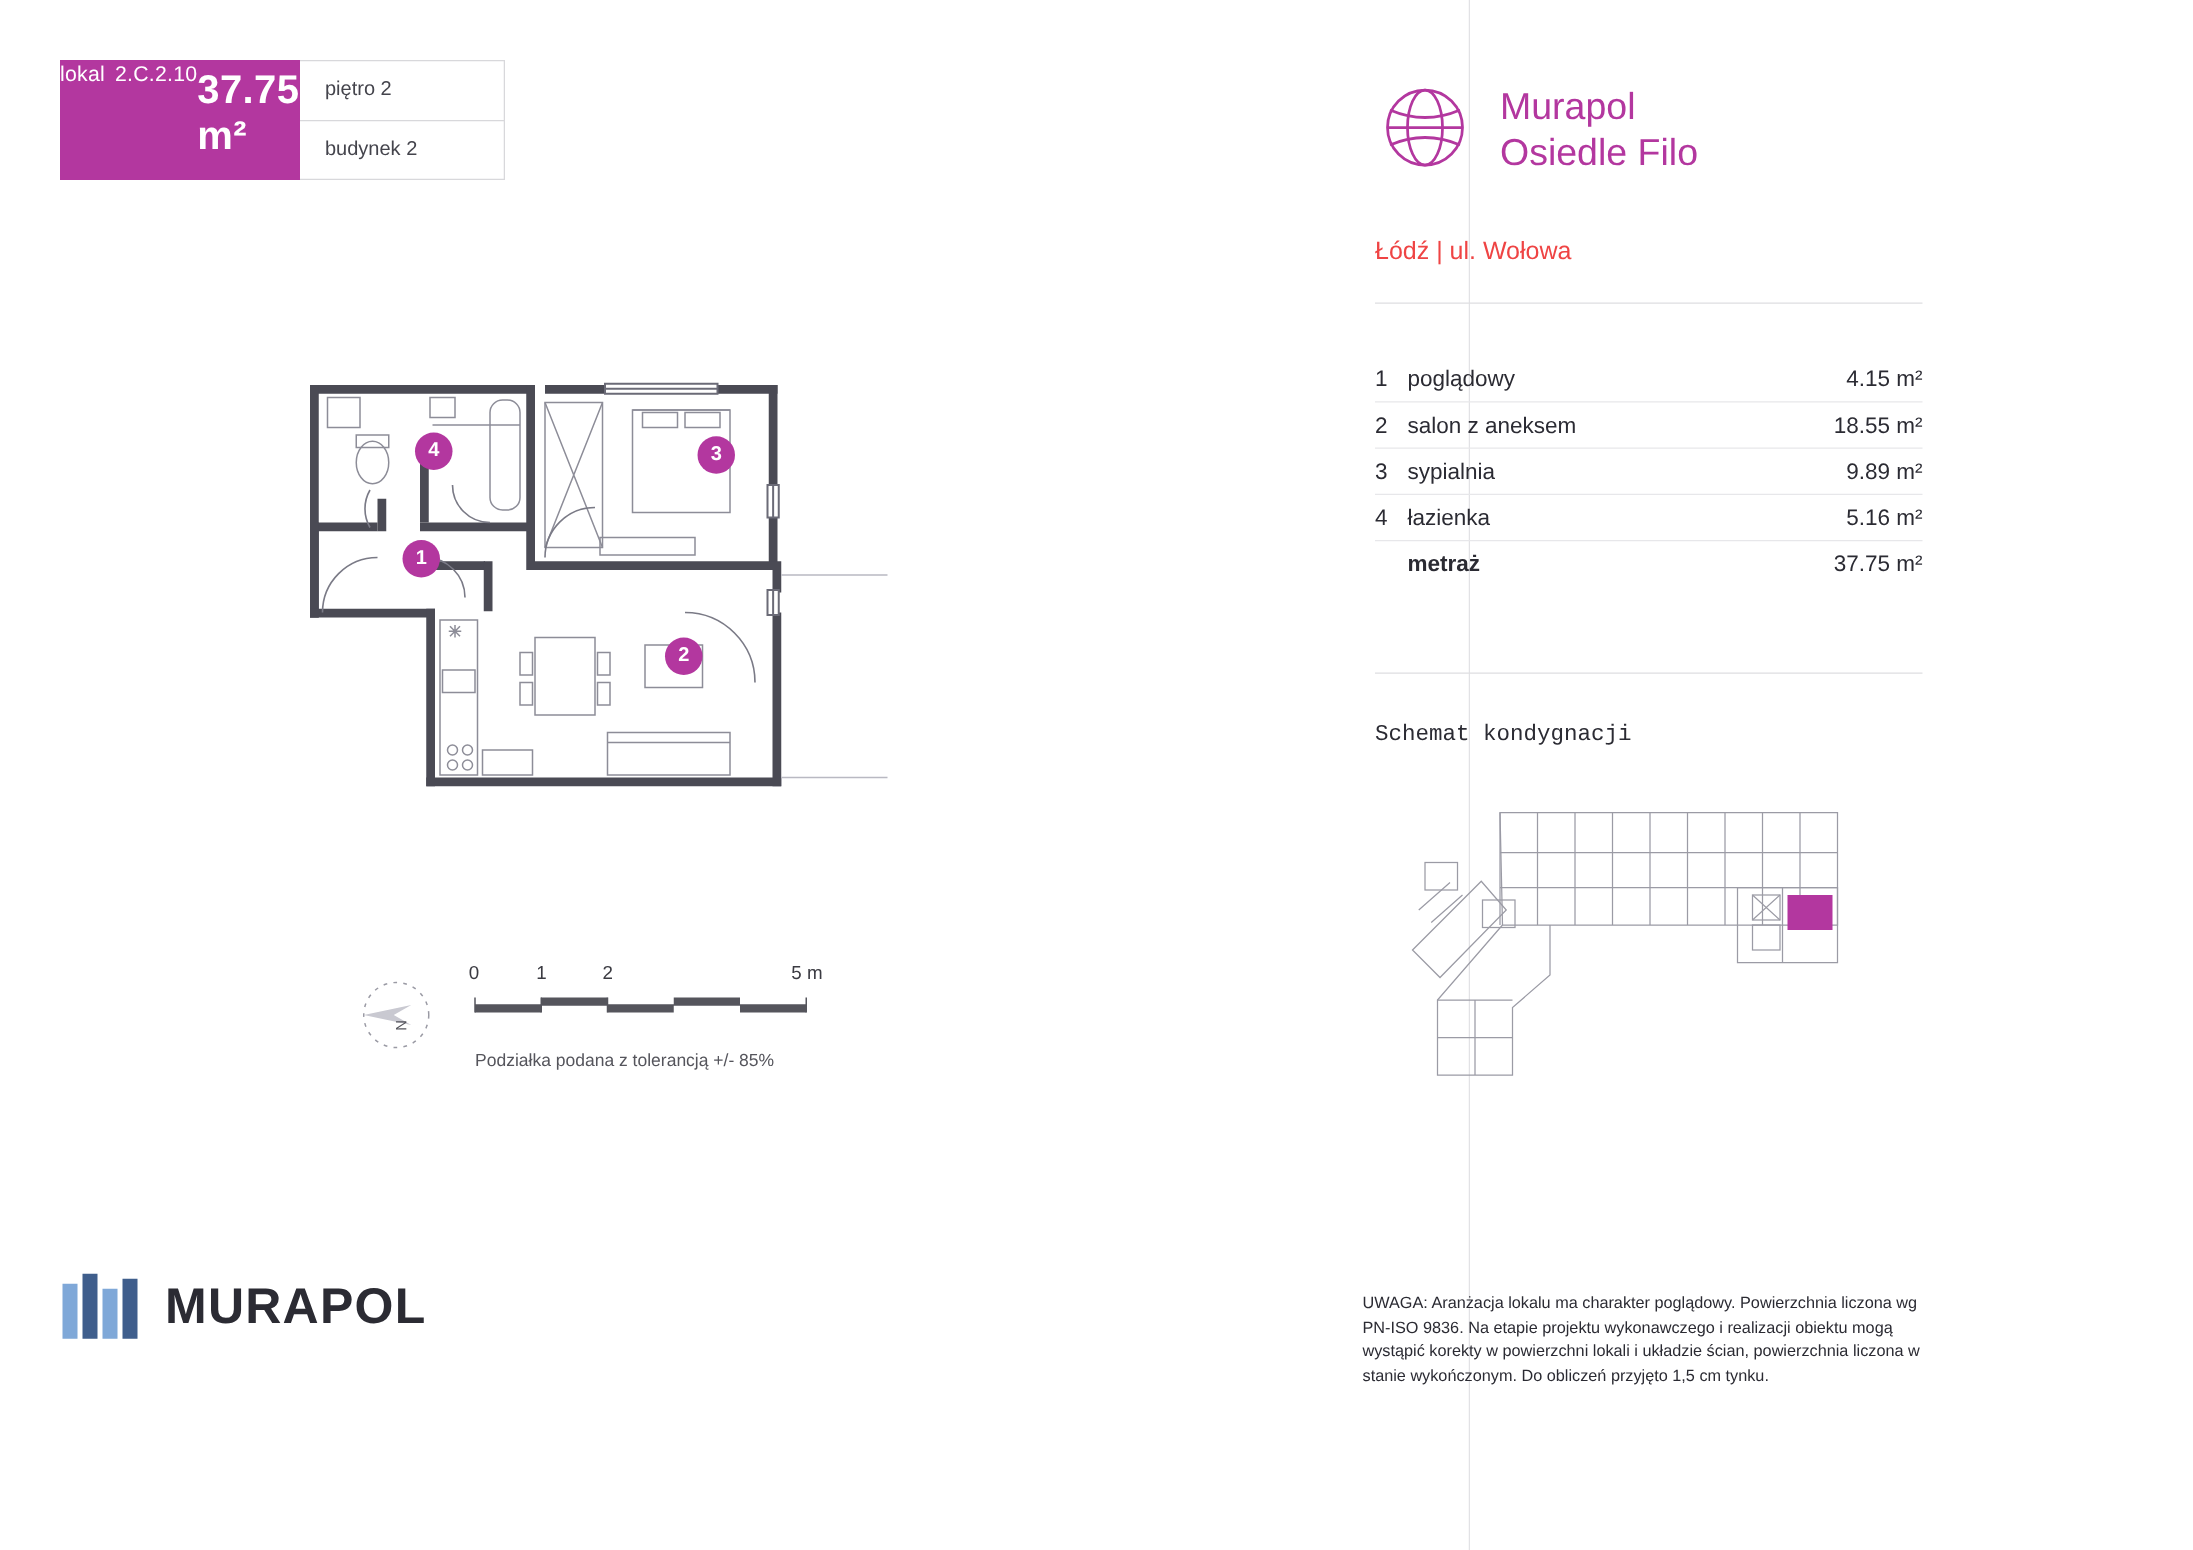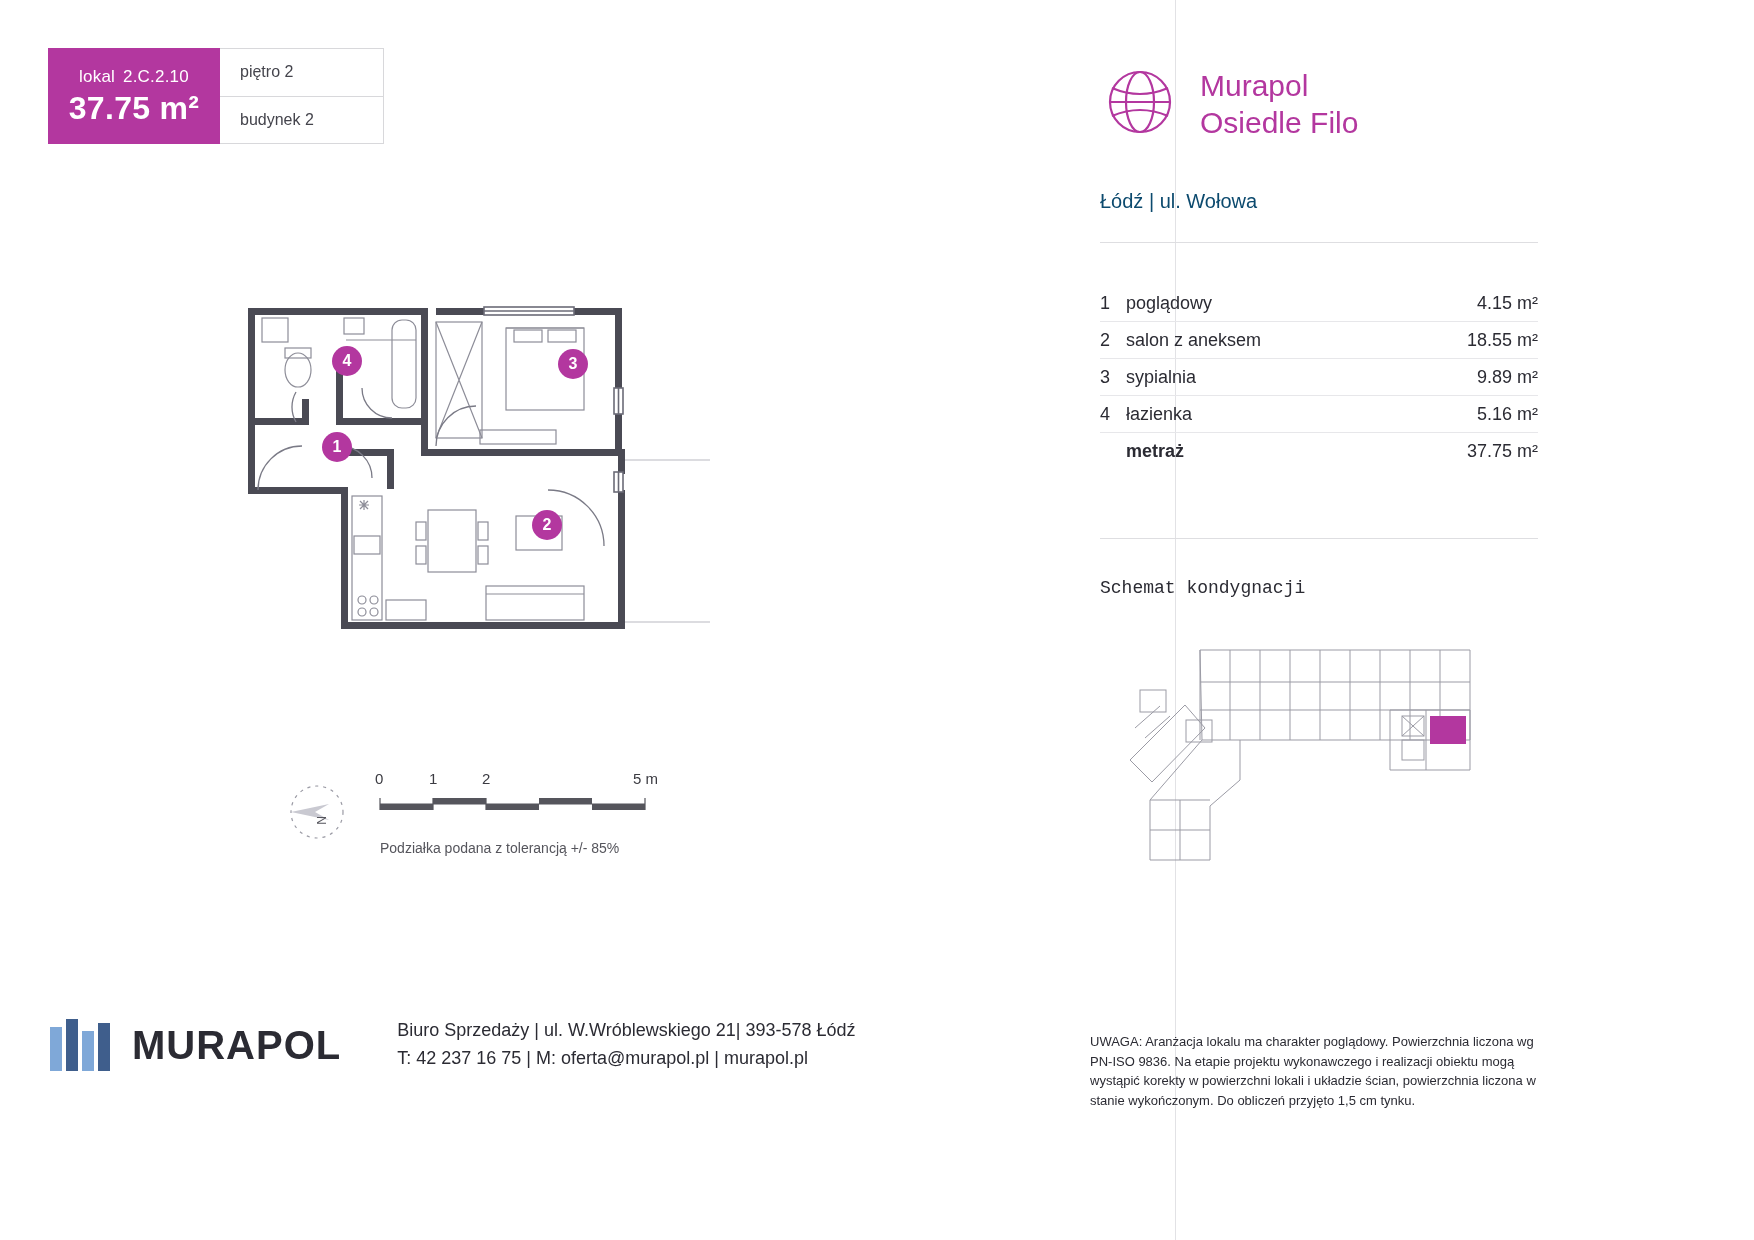--- a/index.html
+++ b/index.html
@@ -13,22 +13,22 @@
     overflow: hidden;
   }
   .page { position:relative; width:1754px; height:1240px; }
 
   
   .left { position:absolute; left:0; top:0; width:1175px; height:1240px; }
 
   
   .badge-wrap { position:absolute; left:48px; top:48px; display:flex; align-items:stretch; }
   .badge {
-    background:#b3379f; color:#fff; width:172px; height:96px;
-    display:flex; flex-direction:column; justify-content:center; align-items:center;
+    background:#b3379f; color:#fff; width:192px; height:96px;
+    display:flex; flex-direction:row; justify-content:center; align-items:flex-start;
     padding-top:2px;
   }
   .badge .lokal { font-size:17px; letter-spacing:.2px; }
   .badge .lokal .code { margin-left:8px; }
   .badge .area { font-size:32px; font-weight:bold; margin-top:3px; letter-spacing:.3px; }
   .badge-side { width:164px; display:flex; flex-direction:column; }
   .badge-side div {
     flex:1; border:1px solid #d8d8db; border-left:none;
     display:flex; align-items:center; padding-left:20px;
     font-size:16px; color:#44444c;
@@ -58,21 +58,21 @@
   .logo-text { font-size:40px; letter-spacing:1px; color:#2b2b33; font-weight:bold; }
   .footer-contact { margin-left:56px; line-height:1.55; font-size:18px; color:#2b2b33; }
 
   
   .right { position:absolute; left:1175px; top:0; width:579px; height:1240px; }
   .divider-v { position:absolute; left:1175px; top:0; width:1px; height:1240px; background:#e2e2e5; }
 
   .brand { position:absolute; left:1100px; top:62px; width:480px; height:110px; }
   .brand-logo { position:absolute; left:0; top:0; width:80px; height:80px; }
   .brand-name { position:absolute; left:100px; top:6px; color:#b3379f; font-size:30px; line-height:1.22; font-weight:400; }
-  .brand-addr { position:absolute; left:0; top:128px; font-size:20px; color:#0c4a6e; }
+  .brand-addr { position:absolute; left:0; top:128px; font-size:20px; color:#ef4444; }
 
   .hr { position:absolute; left:1100px; width:438px; height:1px; background:#dedee1; }
 
   .rooms { position:absolute; left:1100px; top:285px; width:438px; }
   .room-row { display:flex; align-items:center; height:37px; border-bottom:1px solid #e7e7ea; font-size:18px; }
   .room-row .idx { width:26px; color:#2b2b33; }
   .room-row .nm { flex:1; }
   .room-row .ar { font-weight:normal; font-size:18px; }
   .room-row.total { border-bottom:none; font-weight:bold; }
   .room-row.total .nm { font-weight:bold; }
@@ -232,24 +232,20 @@
     </div>
 
     <div class="footer">
       <svg class="logo-mark" viewBox="0 0 70 56" xmlns="http://www.w3.org/2000/svg">
         <rect x="2" y="10" width="12" height="44" fill="#7fa8d8"></rect>
         <rect x="18" y="2" width="12" height="52" fill="#3f5e8c"></rect>
         <rect x="34" y="14" width="12" height="40" fill="#7fa8d8"></rect>
         <rect x="50" y="6" width="12" height="48" fill="#3f5e8c"></rect>
       </svg>
       <div class="logo-text">MURAPOL</div>
-      <div class="footer-contact">
-        <div>Biuro Sprzedaży | ul. W.Wróblewskiego 21| 393-578 Łódź</div>
-        <div>T: 42 237 16 75 | M: oferta@murapol.pl | murapol.pl</div>
-      </div>
     </div>
   </div>
 
   <div class="divider-v"></div>
   <div class="right"></div>
 
   <div class="brand">
     <svg class="brand-logo" viewBox="0 0 80 80" xmlns="http://www.w3.org/2000/svg">
       <g stroke="#b3379f" fill="none" stroke-width="2.2">
         <circle cx="40" cy="40" r="30"></circle>

